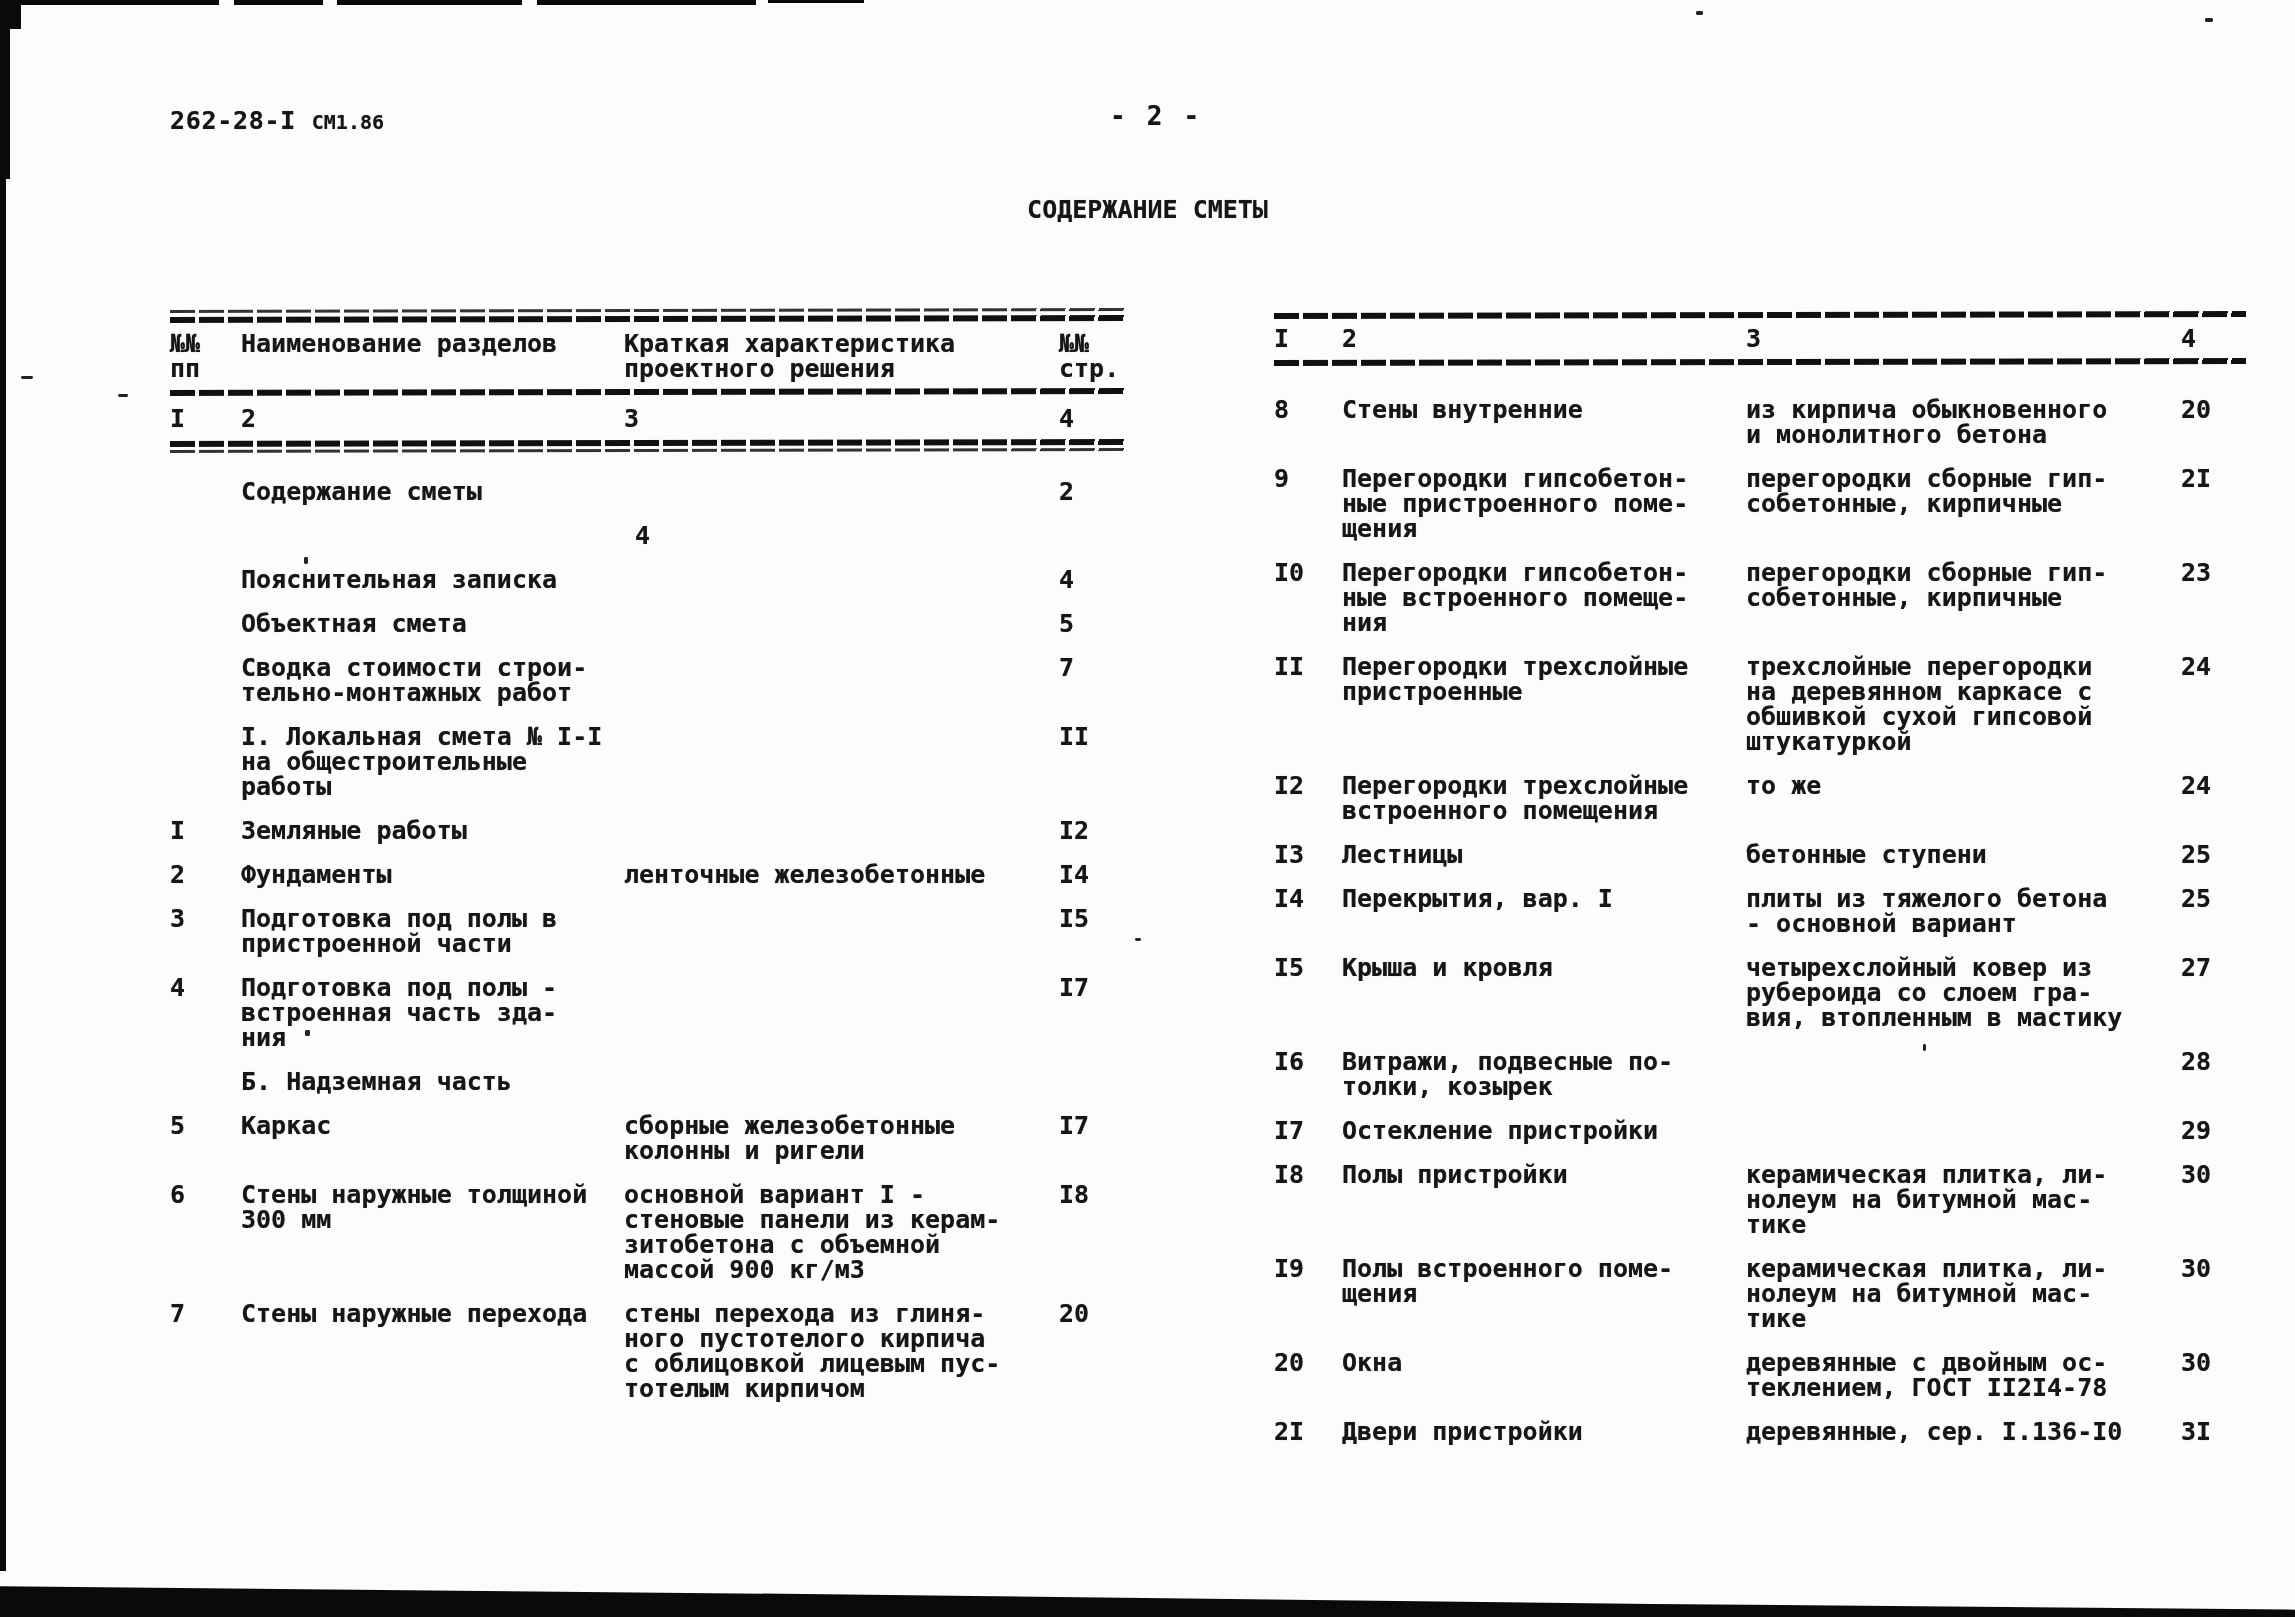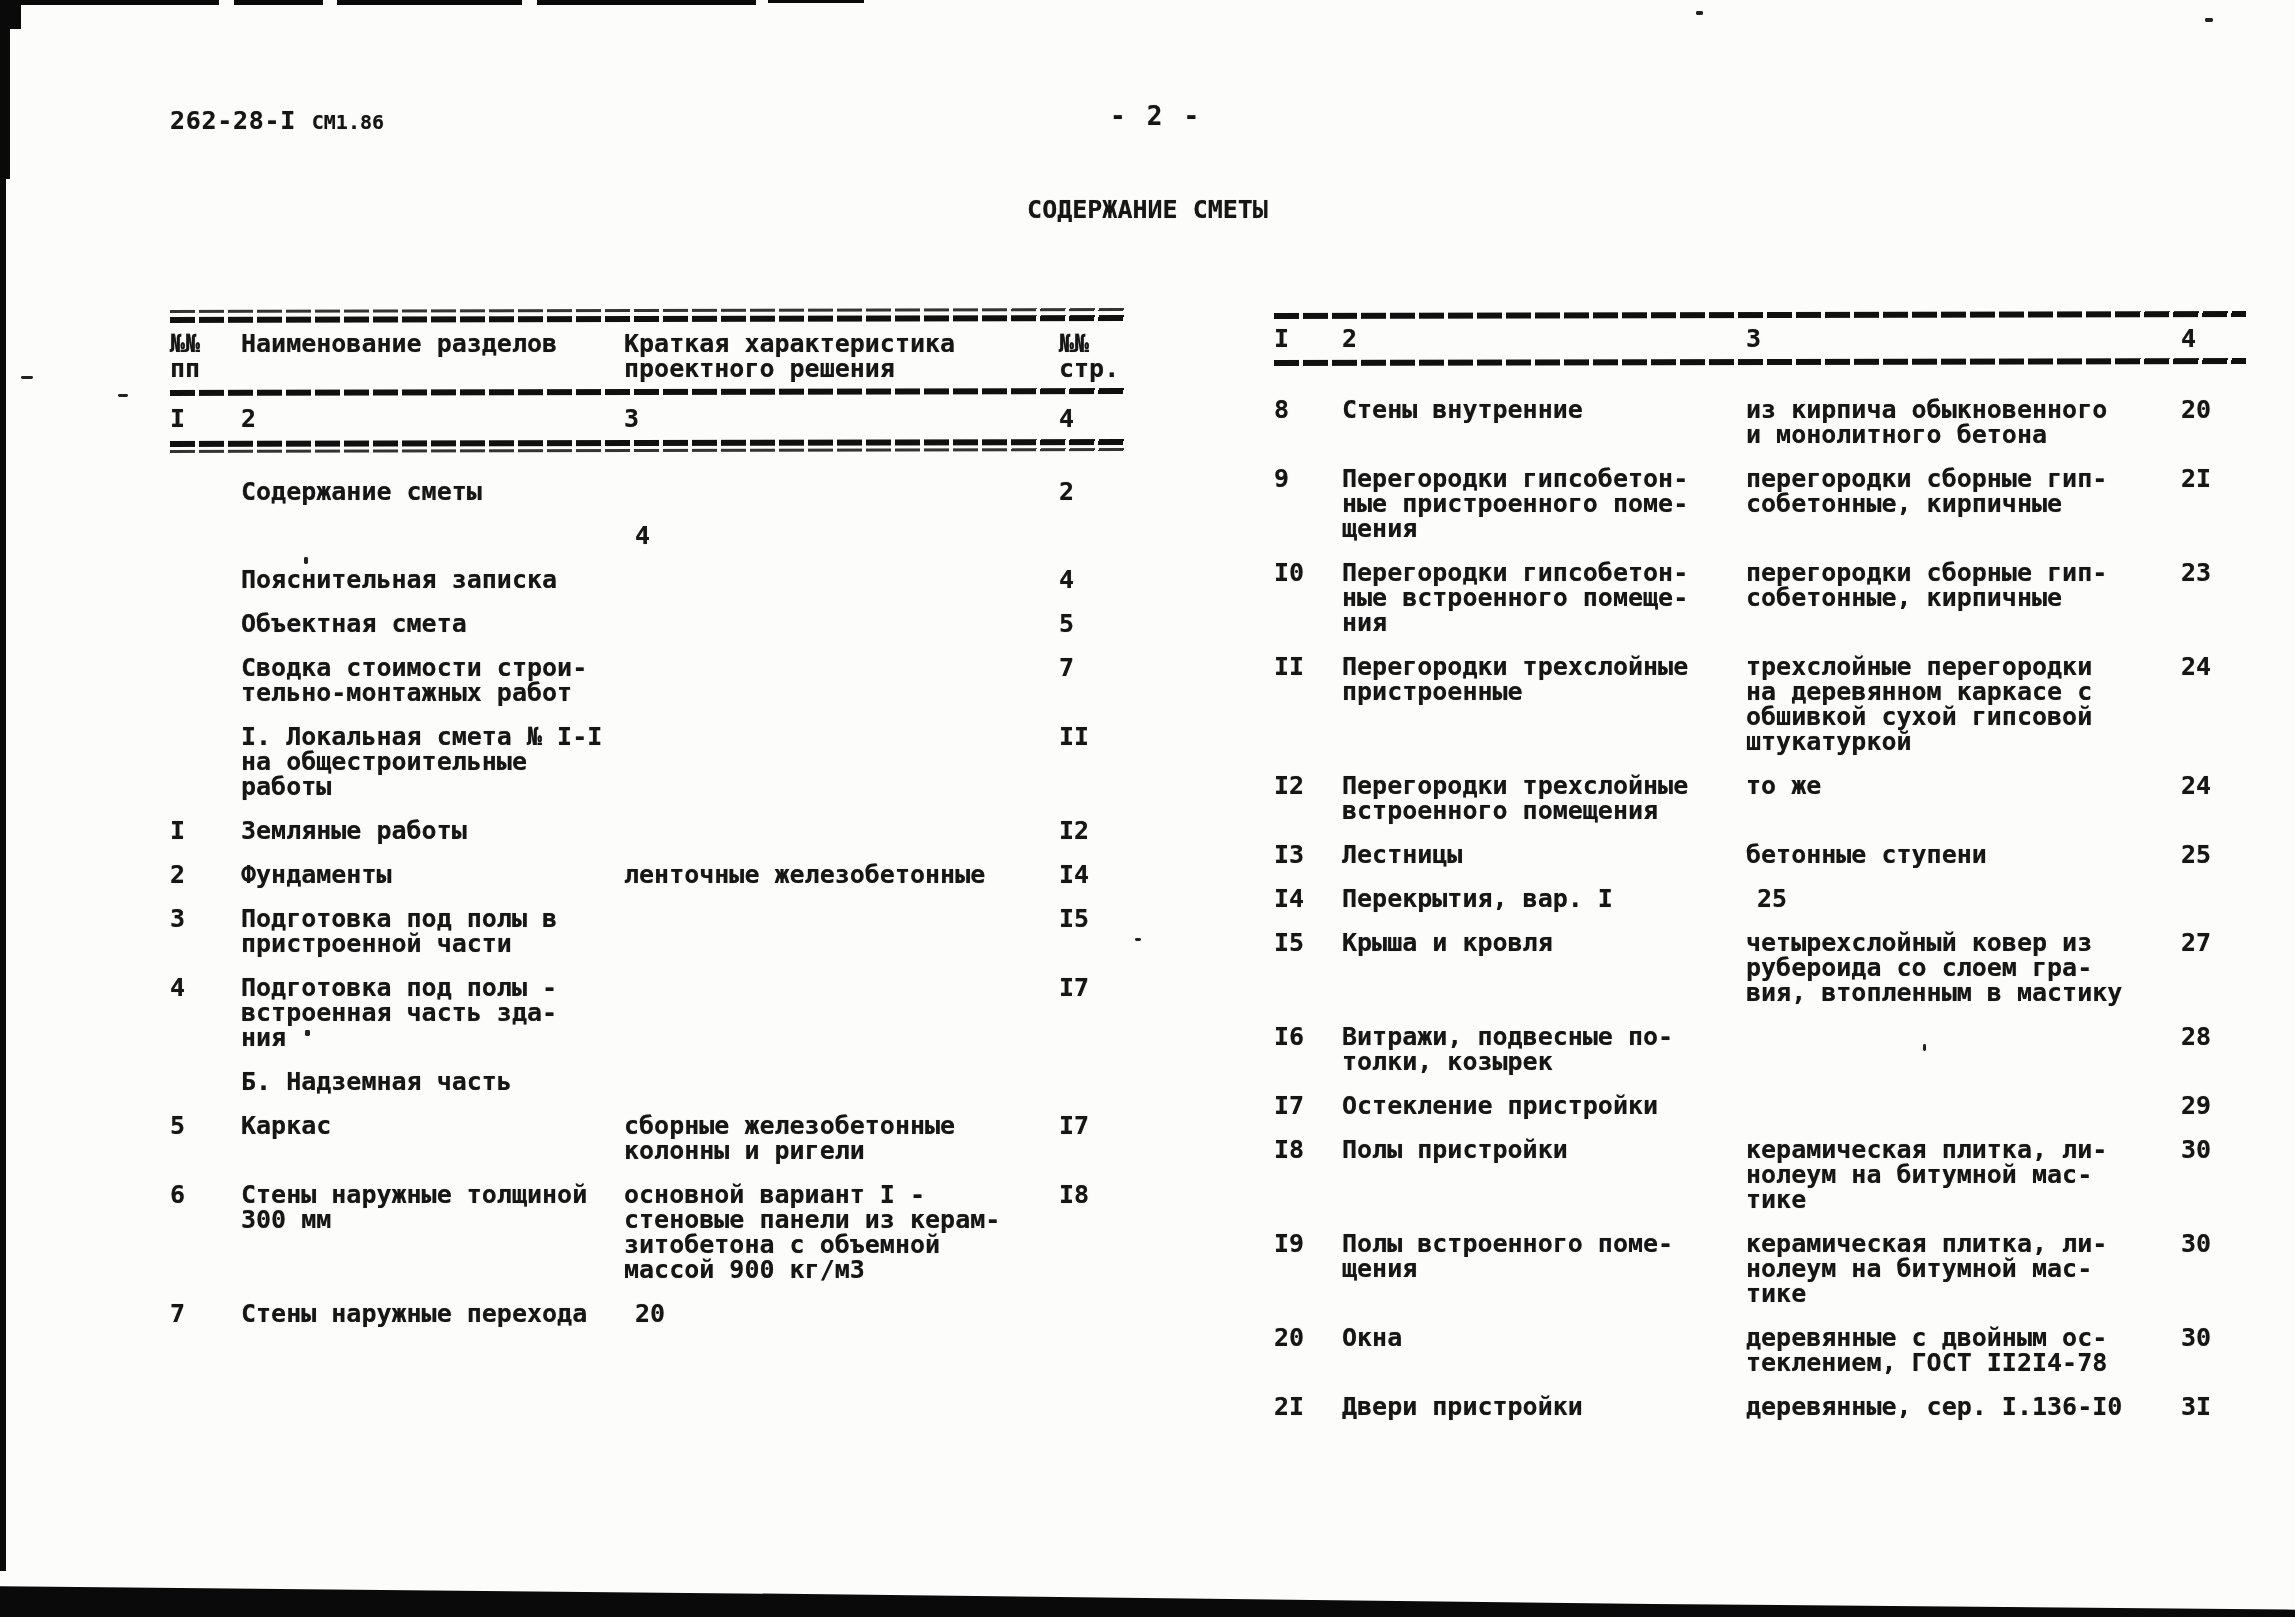--- a/index.html
+++ b/index.html
@@ -173,20 +173,24 @@
 300 мм</div>
       <div class="c desc">основной вариант I -
 стеновые панели из керам-
 зитобетона с объемной
 массой 900 кг/м3</div>
       <div class="c page">I8</div>
     </div>
     <div class="grid-l row">
       <div class="c num">7</div>
       <div class="c name">Стены наружные перехода</div>
+      <div class="c desc">стены перехода из глиня-
+ного пустотелого кирпича
+с облицовкой лицевым пус-
+тотелым кирпичом</div>
       <div class="c page">20</div>
     </div>
   </div>
 
   <div id="right-table" class="toc">
     <div class="rule thick"></div>
 
     <div class="grid-r numbers-row">
       <div class="c">I</div>
       <div class="c">2</div>
@@ -240,20 +244,22 @@
     </div>
     <div class="grid-r row">
       <div class="c num">I3</div>
       <div class="c name">Лестницы</div>
       <div class="c desc">бетонные ступени</div>
       <div class="c page">25</div>
     </div>
     <div class="grid-r row">
       <div class="c num">I4</div>
       <div class="c name">Перекрытия, вар. I</div>
+      <div class="c desc">плиты из тяжелого бетона
+- основной вариант</div>
       <div class="c page">25</div>
     </div>
     <div class="grid-r row">
       <div class="c num">I5</div>
       <div class="c name">Крыша и кровля</div>
       <div class="c desc">четырехслойный ковер из
 рубероида со слоем гра-
 вия, втопленным в мастику</div>
       <div class="c page">27</div>
     </div>

